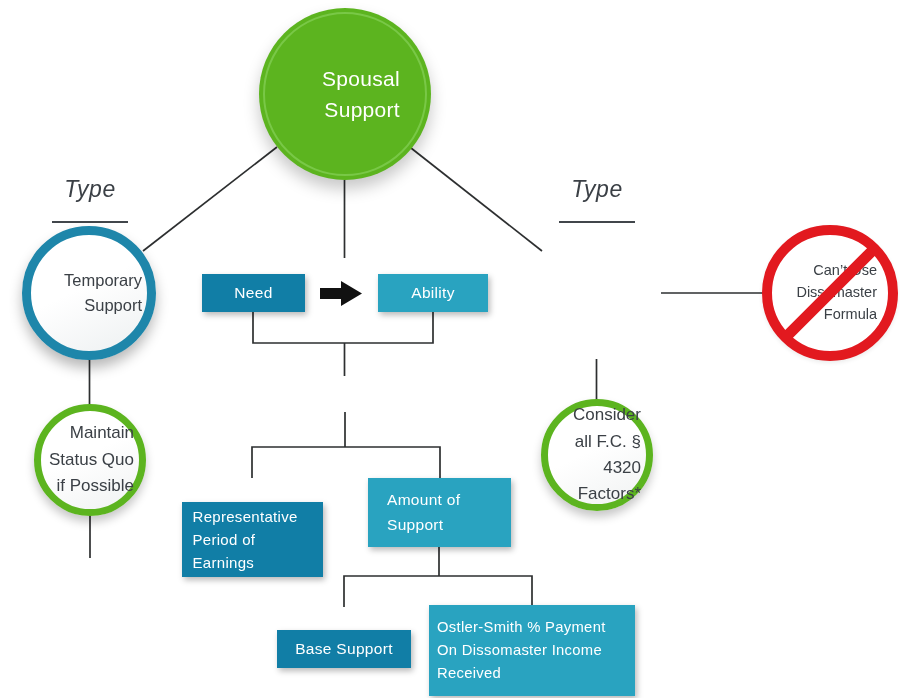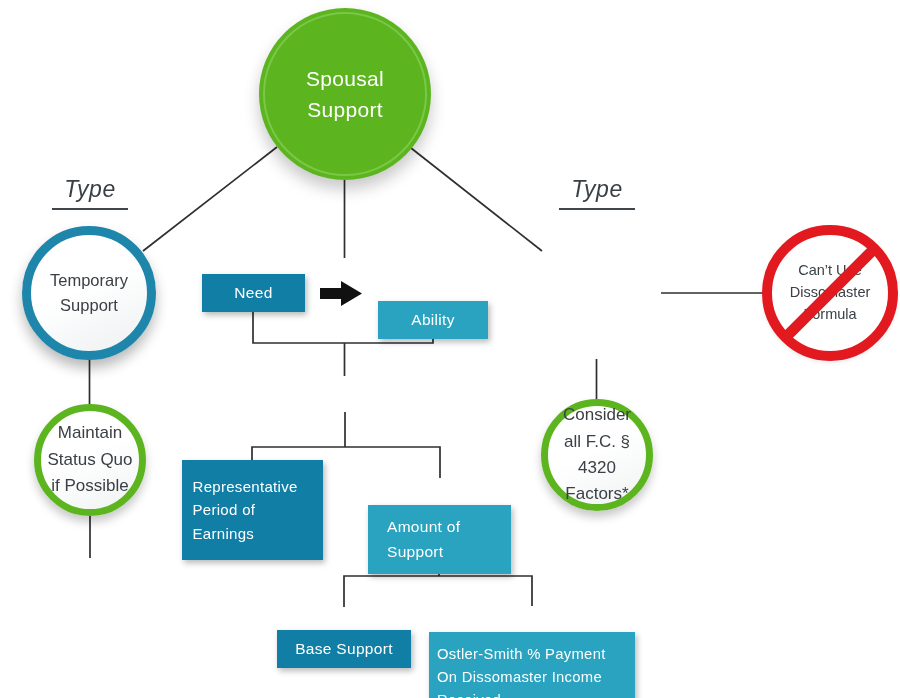--- a/index.html
+++ b/index.html
@@ -14,21 +14,21 @@
   }
   #lines { position:absolute; left:0; top:0; z-index:0; }
   .connector { stroke:var(--line, #2d2f30); stroke-width:1.7; fill:none; }
   .arrow-shape { fill:var(--arrow, #111111); stroke:none; }
 
   .node, .box, .type-label { position:absolute; z-index:2; }
 
   .circle {
     border-radius:50%;
     display:flex; align-items:center; justify-content:center;
-    text-align:center;
+    text-align:right;
   }
   .root-circle {
     background:var(--green, #5cb41f);
     color:#ffffff;
     font-size:21px; line-height:1.5; font-weight:500;
     letter-spacing:.3px;
     box-shadow:0 9px 16px rgba(0,0,0,.22);
   }
   .root-circle::before {
     content:""; position:absolute; inset:4px;
@@ -62,27 +62,27 @@
   }
   .node-text { position:relative; z-index:2; display:block; padding:0 5px; }
 
   .box {
     display:flex; align-items:center; justify-content:center;
     text-align:left; color:#ffffff;
     font-size:15.5px; line-height:1.55; letter-spacing:.3px;
     box-shadow:2px 3px 6px rgba(0,0,0,.28);
   }
   .box-dark  { background:var(--teal-dark, #117ea6); }
-  .box-light { background:var(--teal-light, #29a3c0);margin-top:27px; }
+  .box-light { background:var(--teal-light, #29a3c0); }
 
   .type-label {
     font-style:italic; font-size:23px; letter-spacing:.5px;
     text-align:center;
     border-bottom:2px solid #41464b;
-    padding-bottom:5px;
+    padding-bottom:18px;
   }
 </style>
 </head>
 <body>
 
 <div id="canvas">
 
   <svg id="lines" width="900" height="698">
     <path class="connector" d="M277,147 L143,251"></path>
     <path class="connector" d="M344.5,180 L344.5,258"></path>
@@ -118,21 +118,21 @@
     <span class="node-text" style="max-width:104px">Can’t Use Dissomaster Formula</span>
     <span class="slash"></span>
   </div>
 
   <div class="box box-dark" style="left:202px;top:274px;width:103px;height:38px">
     <span>Need</span>
   </div>
   <div class="box box-light" style="left:378px;top:274px;width:110px;height:38px">
     <span>Ability</span>
   </div>
-  <div class="box box-dark" style="left:182px;top:460px;width:141px;height:100px;font-size:15px">
+  <div class="box box-dark" style="left:182px;top:502px;width:141px;height:75px;font-size:15px">
     <span style="max-width:120px">Representative Period of Earnings</span>
   </div>
   <div class="box box-light" style="left:368px;top:478px;width:143px;height:69px">
     <span style="max-width:105px">Amount of Support</span>
   </div>
   <div class="box box-dark" style="left:277px;top:630px;width:134px;height:38px">
     <span>Base Support</span>
   </div>
   <div class="box box-light" style="left:429px;top:605px;width:206px;height:91px;font-size:14.8px">
     <span style="max-width:190px">Ostler-Smith % Payment On Dissomaster Income Received</span>

